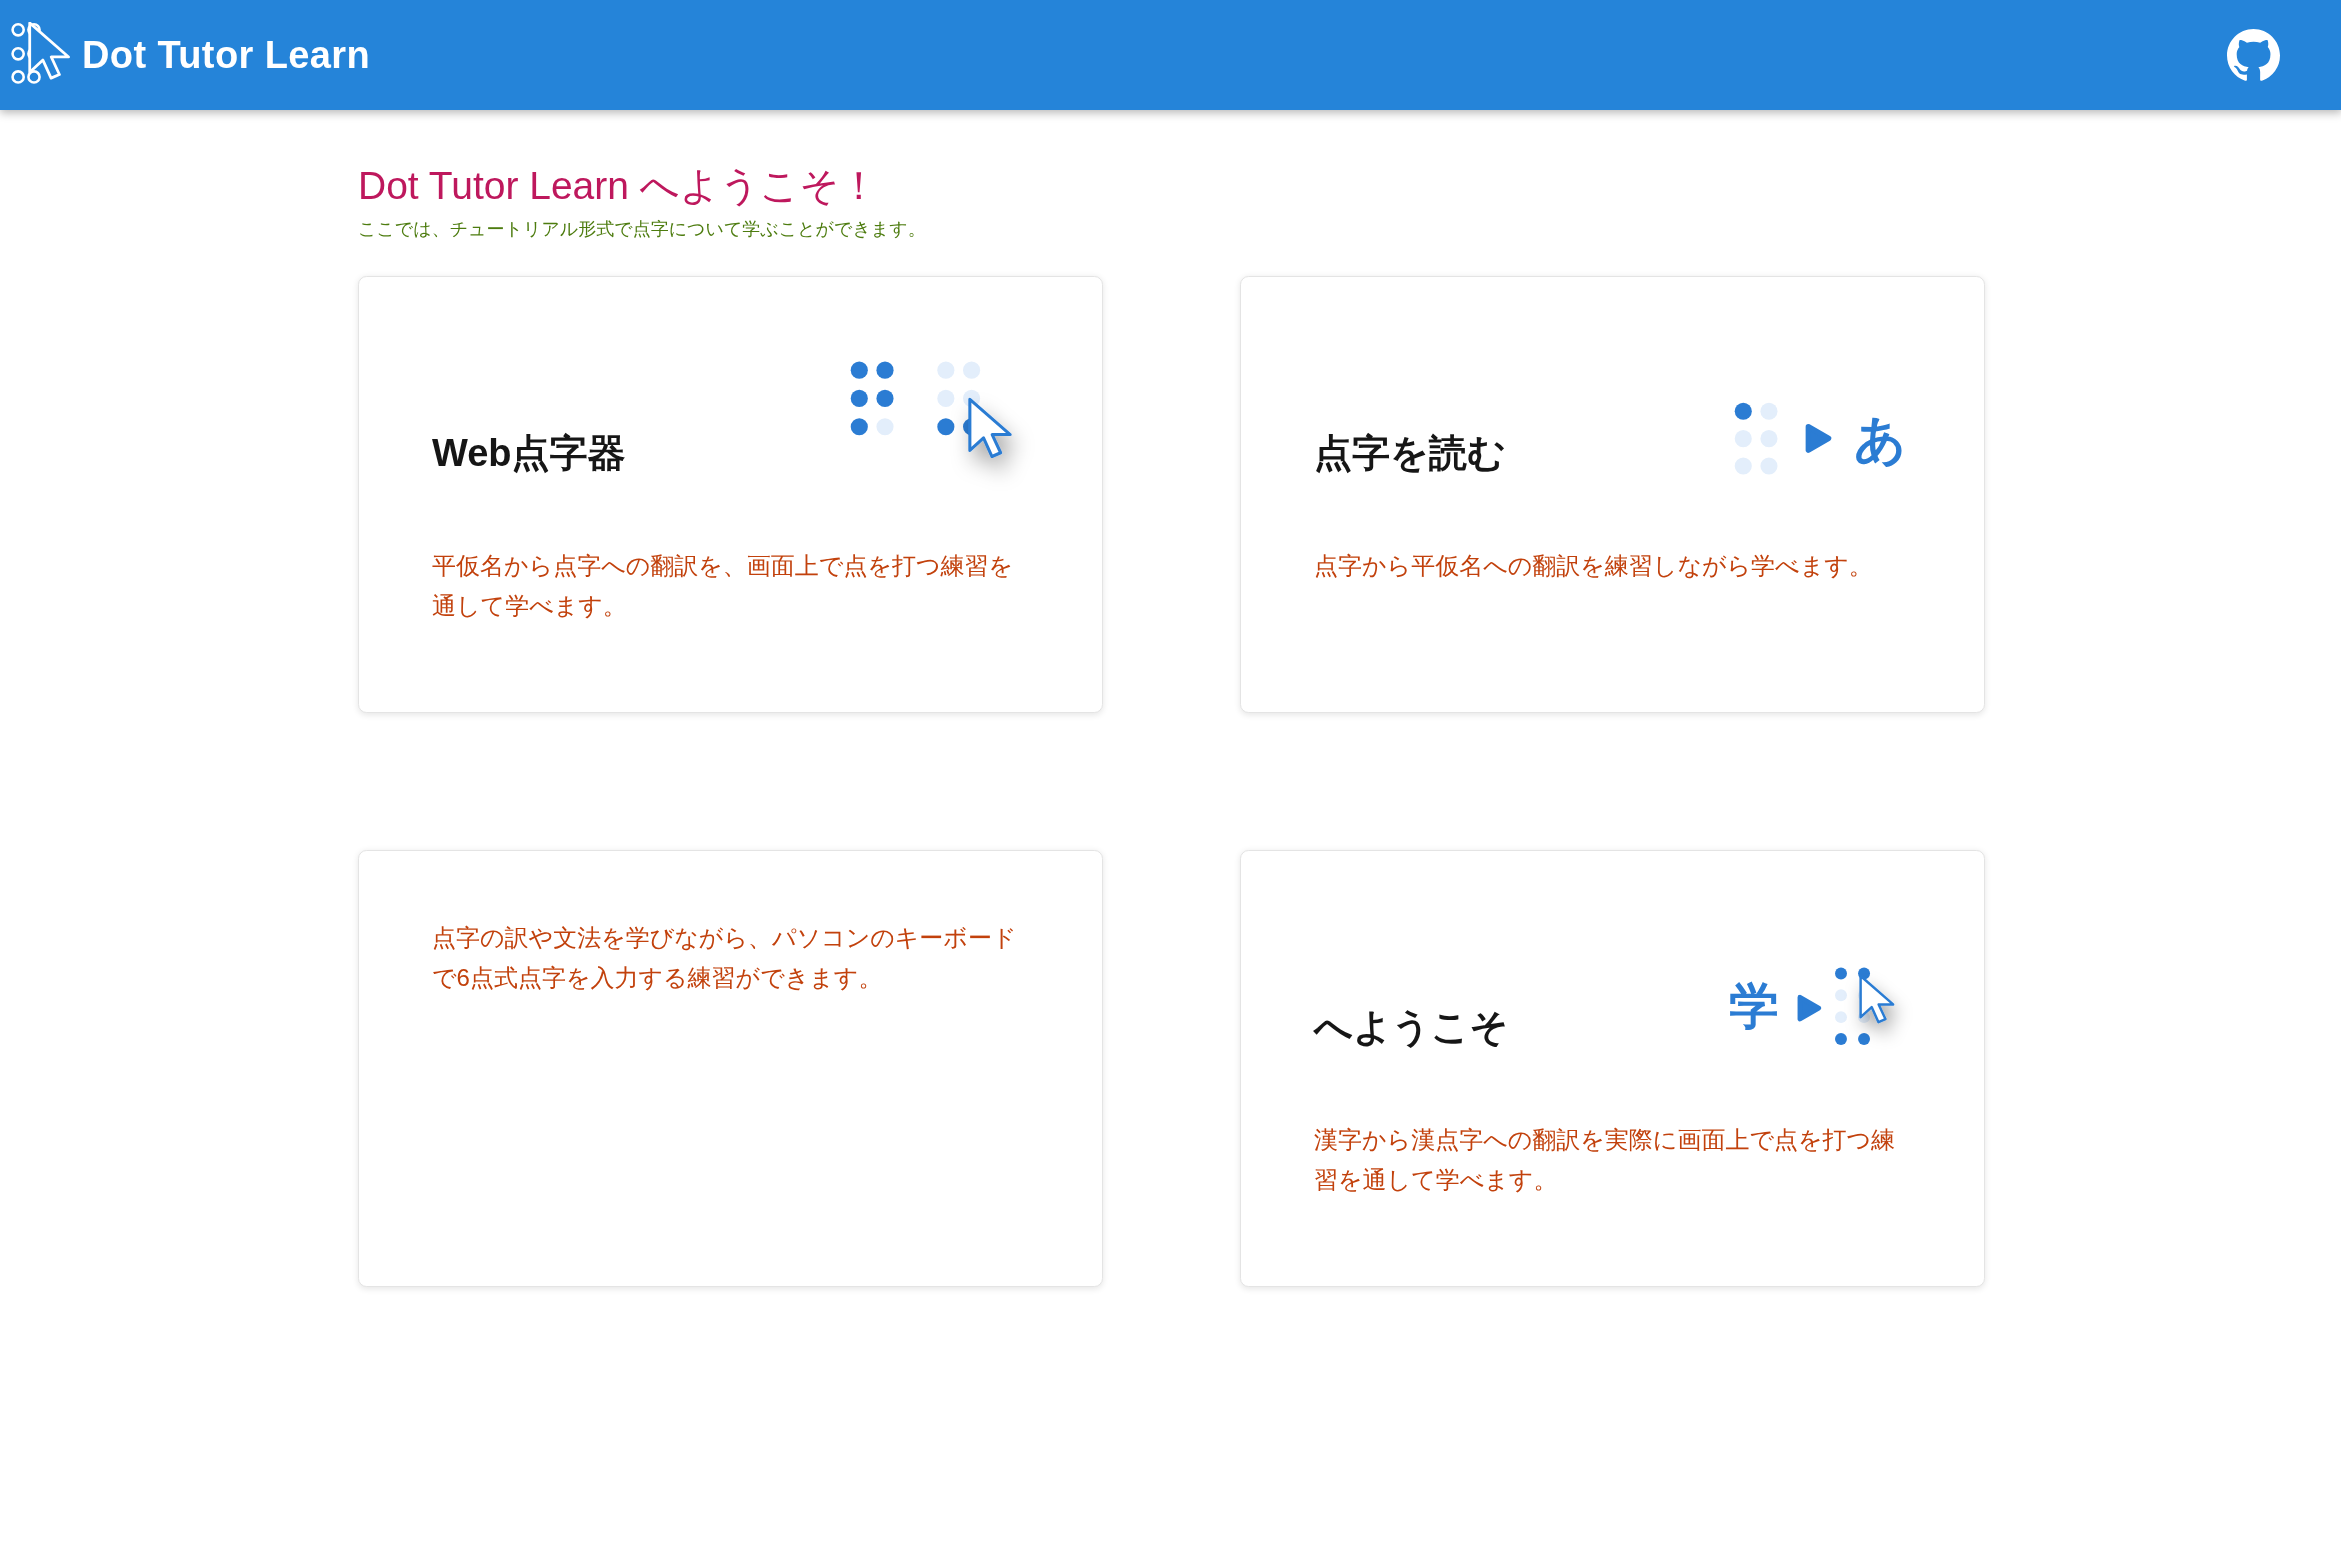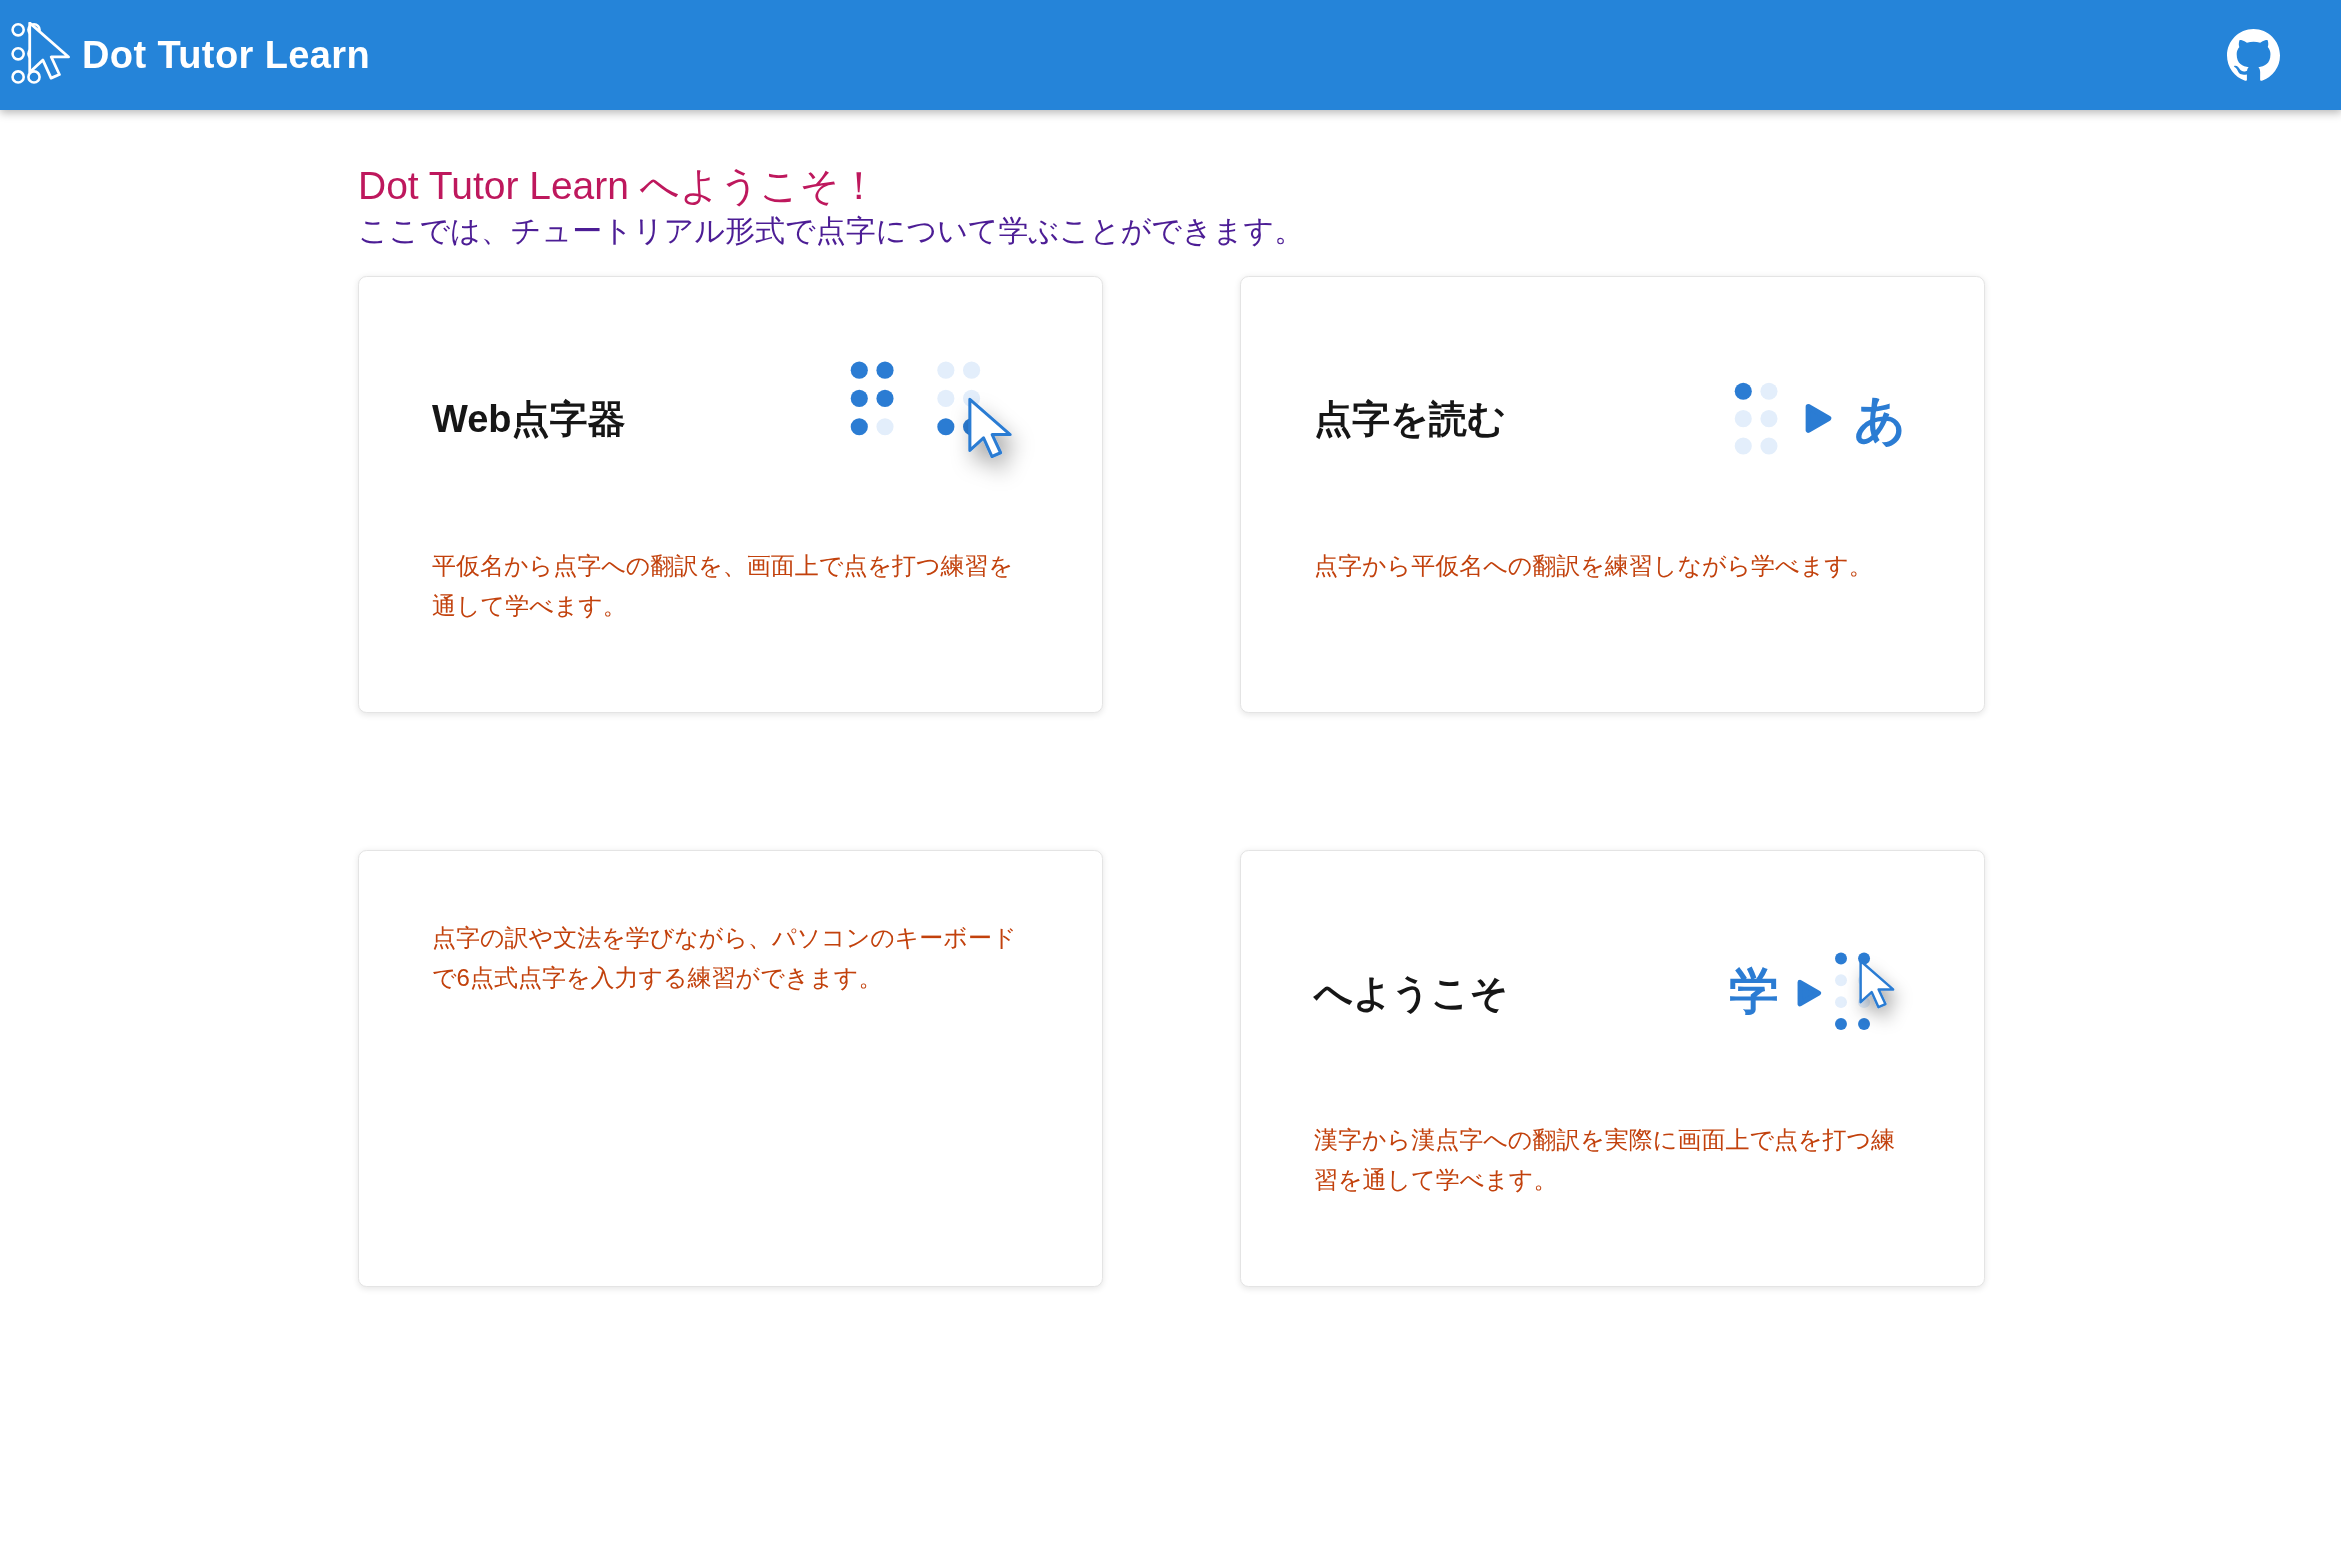--- a/index.html
+++ b/index.html
@@ -22,39 +22,39 @@
   }
   .logo-box { width:60px; height:67px; flex:0 0 auto; }
   .app-title {
     color:#ffffff; font-size:38px; font-weight:bold;
     margin-left:12px; letter-spacing:0.4px; white-space:nowrap;
   }
   .gh-link { margin-left:auto; display:block; width:53px; height:53px; cursor:pointer; }
   
   main { width:1626px; margin:0 auto; padding-top:51px; }
   h1.page-title { font-size:39px; font-weight:400; margin:0; line-height:50px; color:#be185d; }
-  p.page-subtitle { font-size:30px; margin:5.1px 0 0 0; line-height:29px; color:#4c1d95; }
+  p.page-subtitle { font-size:18px; margin:5.1px 0 0 0; line-height:29px; color:#4d7c0f;font-family:Liberation Mono, monospace; }
   .grid {
     margin-top:31px;
     display:grid;
     grid-template-columns:745px 745px;
     column-gap:137px; row-gap:137px;
   }
   .card {
     width:745px; height:437px;
     background:#ffffff;
     border:0.9px solid #e4e4e4;
     border-radius:8.6px;
     box-shadow:0 1.7px 6.8px rgba(0,0,0,0.10);
     padding:0 73px;
     cursor:pointer;
   }
   .card-top {
     margin-top:82px; height:120px;
-    display:flex; align-items:center; justify-content:space-between;
+    display:flex; align-items:flex-end; justify-content:space-between;
   }
   .card-title { font-size:38px; font-weight:bold; margin:0; color:#161616; white-space:nowrap; }
   .card-icon { flex:0 0 auto; }
   .card-icon svg { display:block; overflow:visible; }
   .card-desc {
     margin:67px 0 0 0;
     font-size:24px; line-height:40px; color:#c2410c;
   }
 </style>
 </head>

